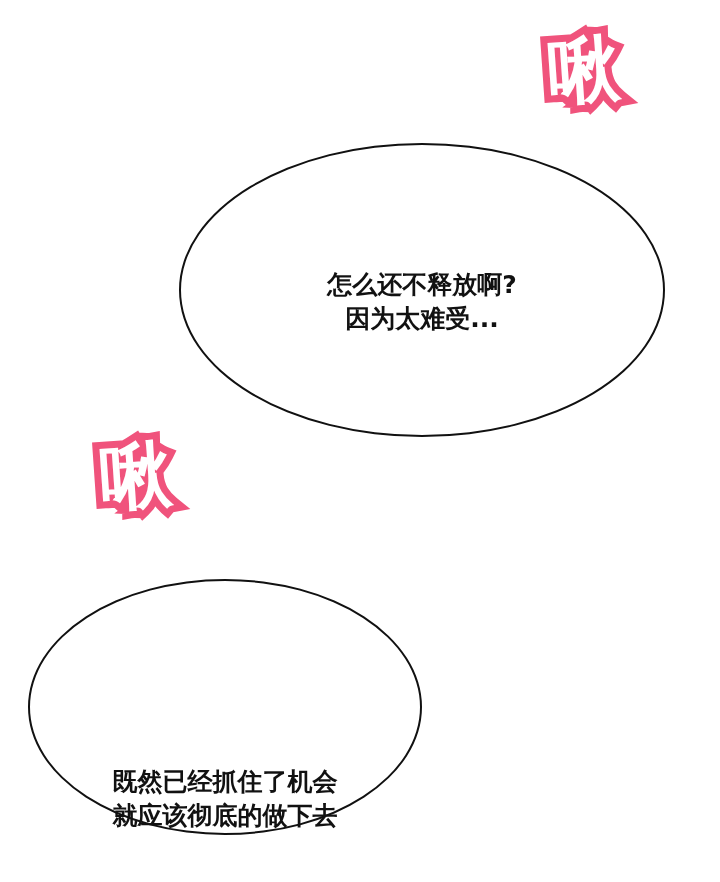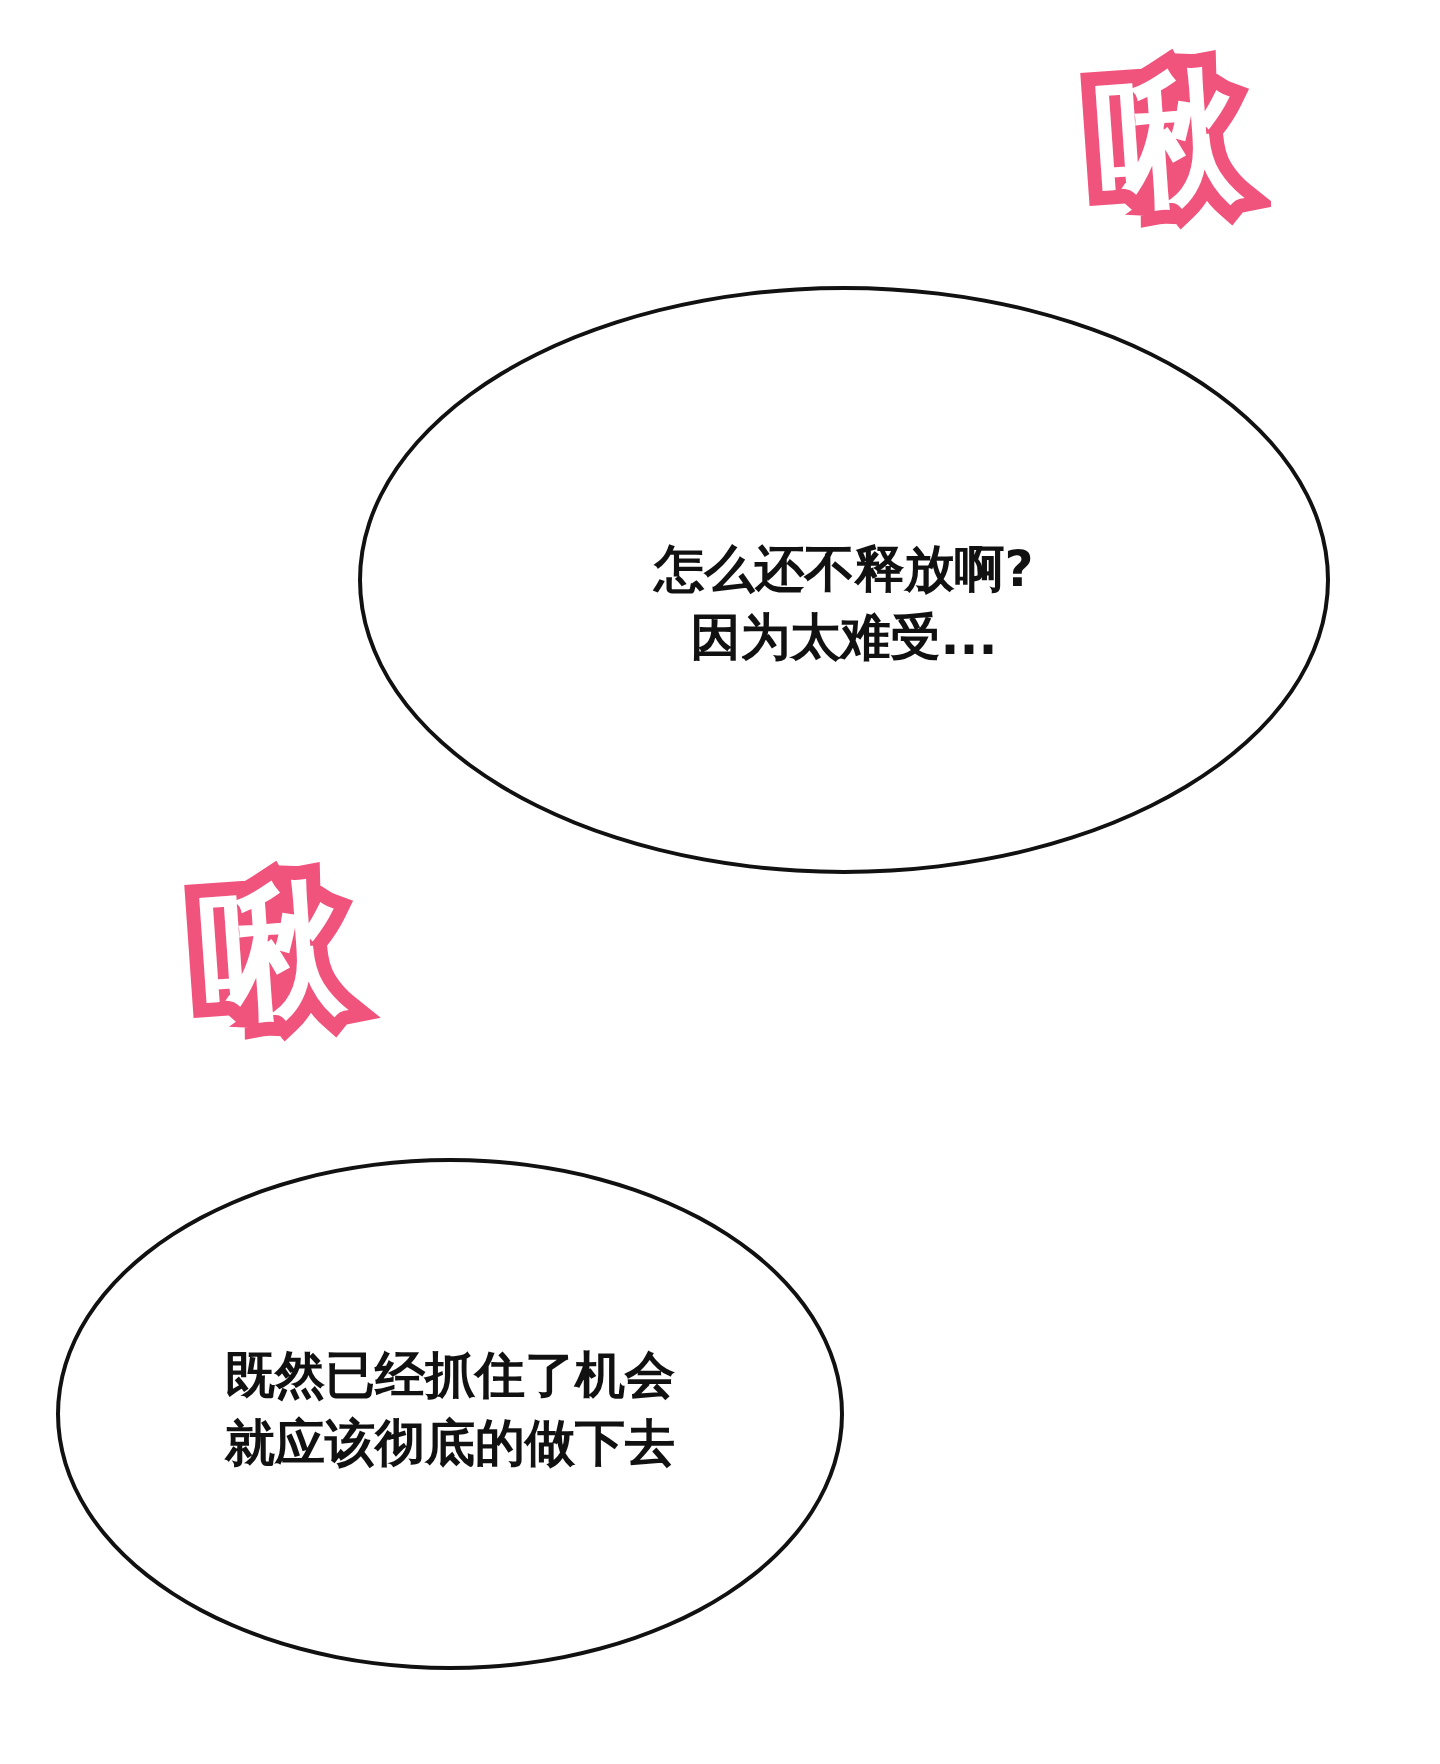--- a/index.html
+++ b/index.html
@@ -45,16 +45,16 @@
 
 <div class="bubble" style="left:179px; top:143px; width:486px; height:294px;">
   <div class="bubble-text" style="margin-top:24px;text-align:center;">怎么还不释放啊?
 因为太难受...</div>
 </div>
 
 <div class="sfx" style="left:100px; top:440px;">
   <span>啾</span>
 </div>
 
-<div class="bubble" style="left:28px; top:579px; width:394px; height:256px;">
+<div class="bubble" style="left:28px; top:579px; width:394px; height:256px;align-items:flex-end;">
   <div class="bubble-text" style="margin-top:-4px;">既然已经抓住了机会
 就应该彻底的做下去</div>
 </div>
 
 </body></html>

